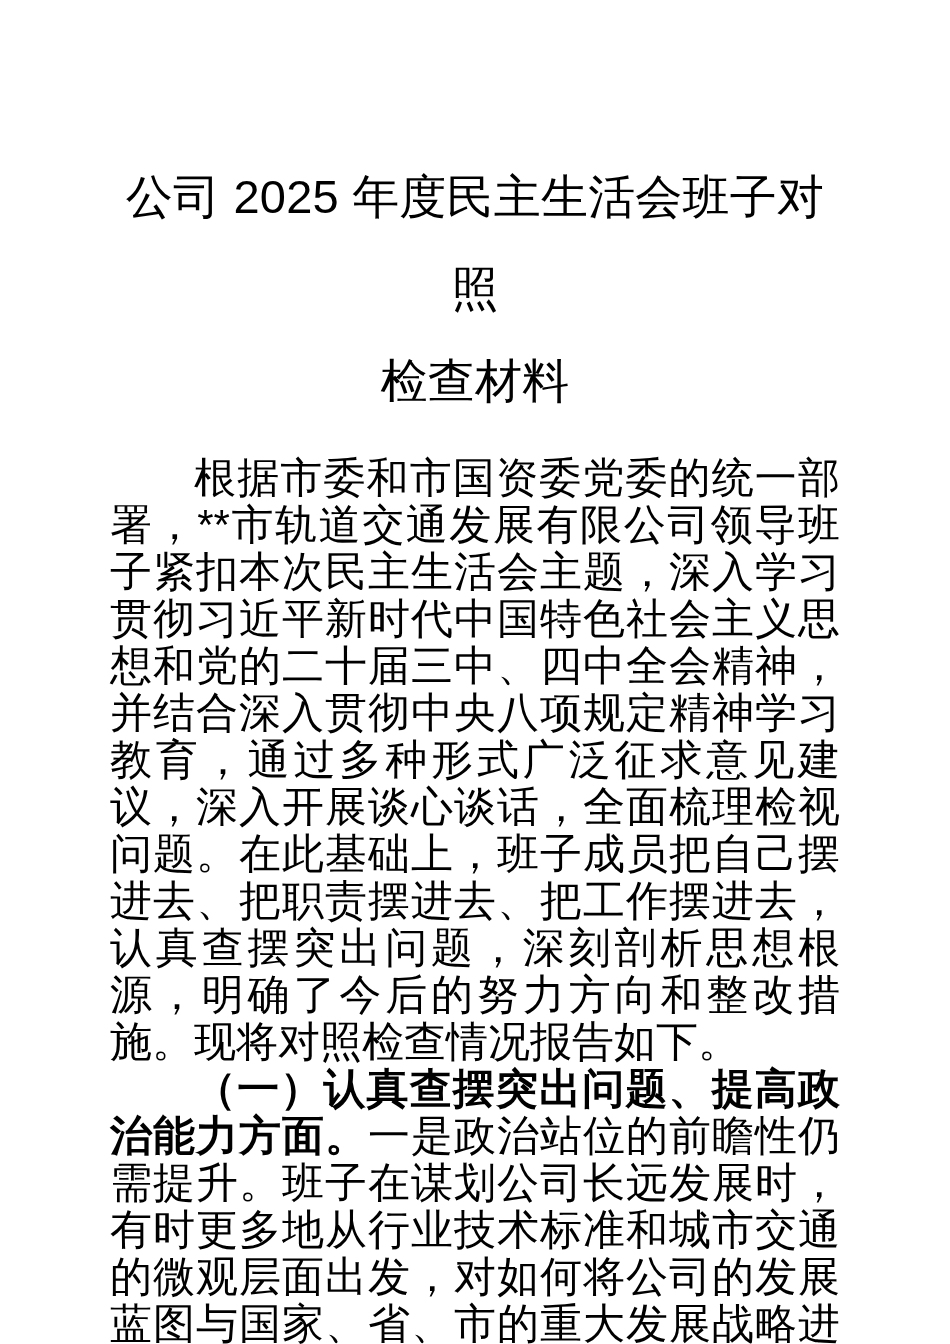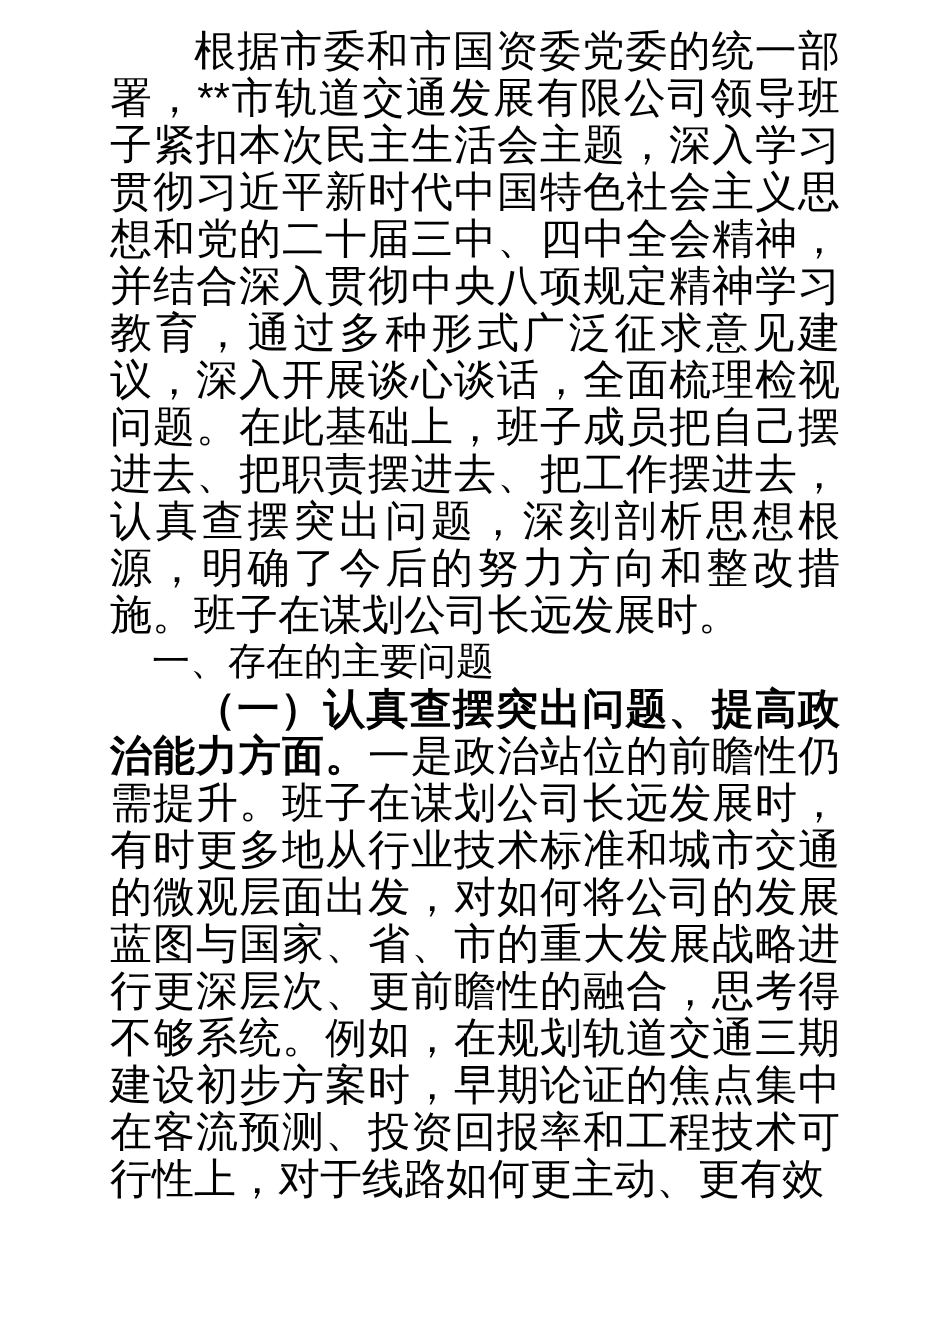--- a/index.html
+++ b/index.html
@@ -59,23 +59,24 @@
   .bold-run {
     font-weight: 700;
   }
 </style>
 </head>
 <body>
 
 <div class="page">
   <div class="content">
 
+    <h1 class="doc-title"><span>公司 2025 年度民主生活会班子对照</span>
+<span>检查材料</span></h1>
 
     <div class="spacer-after-title"></div>
 
-    <p class="para indent2">根据市委和市国资委党委的统一部署，**市轨道交通发展有限公司领导班子紧扣本次民主生活会主题，深入学习贯彻习近平新时代中国特色社会主义思想和党的二十届三中、四中全会精神，并结合深入贯彻中央八项规定精神学习教育，通过多种形式广泛征求意见建议，深入开展谈心谈话，全面梳理检视问题。在此基础上，班子成员把自己摆进去、把职责摆进去、把工作摆进去，认真查摆突出问题，深刻剖析思想根源，明确了今后的努力方向和整改措施。班子在谋划公司长远发展时。</p>
+    <p class="para indent2">根据市委和市国资委党委的统一部署，**市轨道交通发展有限公司领导班子紧扣本次民主生活会主题，深入学习贯彻习近平新时代中国特色社会主义思想和党的二十届三中、四中全会精神，并结合深入贯彻中央八项规定精神学习教育，通过多种形式广泛征求意见建议，深入开展谈心谈话，全面梳理检视问题。在此基础上，班子成员把自己摆进去、把职责摆进去、把工作摆进去，认真查摆突出问题，深刻剖析思想根源，明确了今后的努力方向和整改措施。现将对照检查情况报告如下。</p>
 
-    <p class="para indent1">一、存在的主要问题</p>
 
     <p class="para indent2"><span class="bold-run">（一）认真查摆突出问题、提高政治能力方面。</span><span>一是政治站位的前瞻性仍需提升。班子在谋划公司长远发展时，有时更多地从行业技术标准和城市交通的微观层面出发，对如何将公司的发展蓝图与国家、省、市的重大发展战略进行更深层次、更前瞻性的融合，思考得不够系统。例如，在规划轨道交通三期建设初步方案时，早期论证的焦点集中在客流预测、投资回报率和工程技术可行性上，对于线路如何更主动、更有效</span></p>
 
   </div>
 </div>
 
 </body></html>

